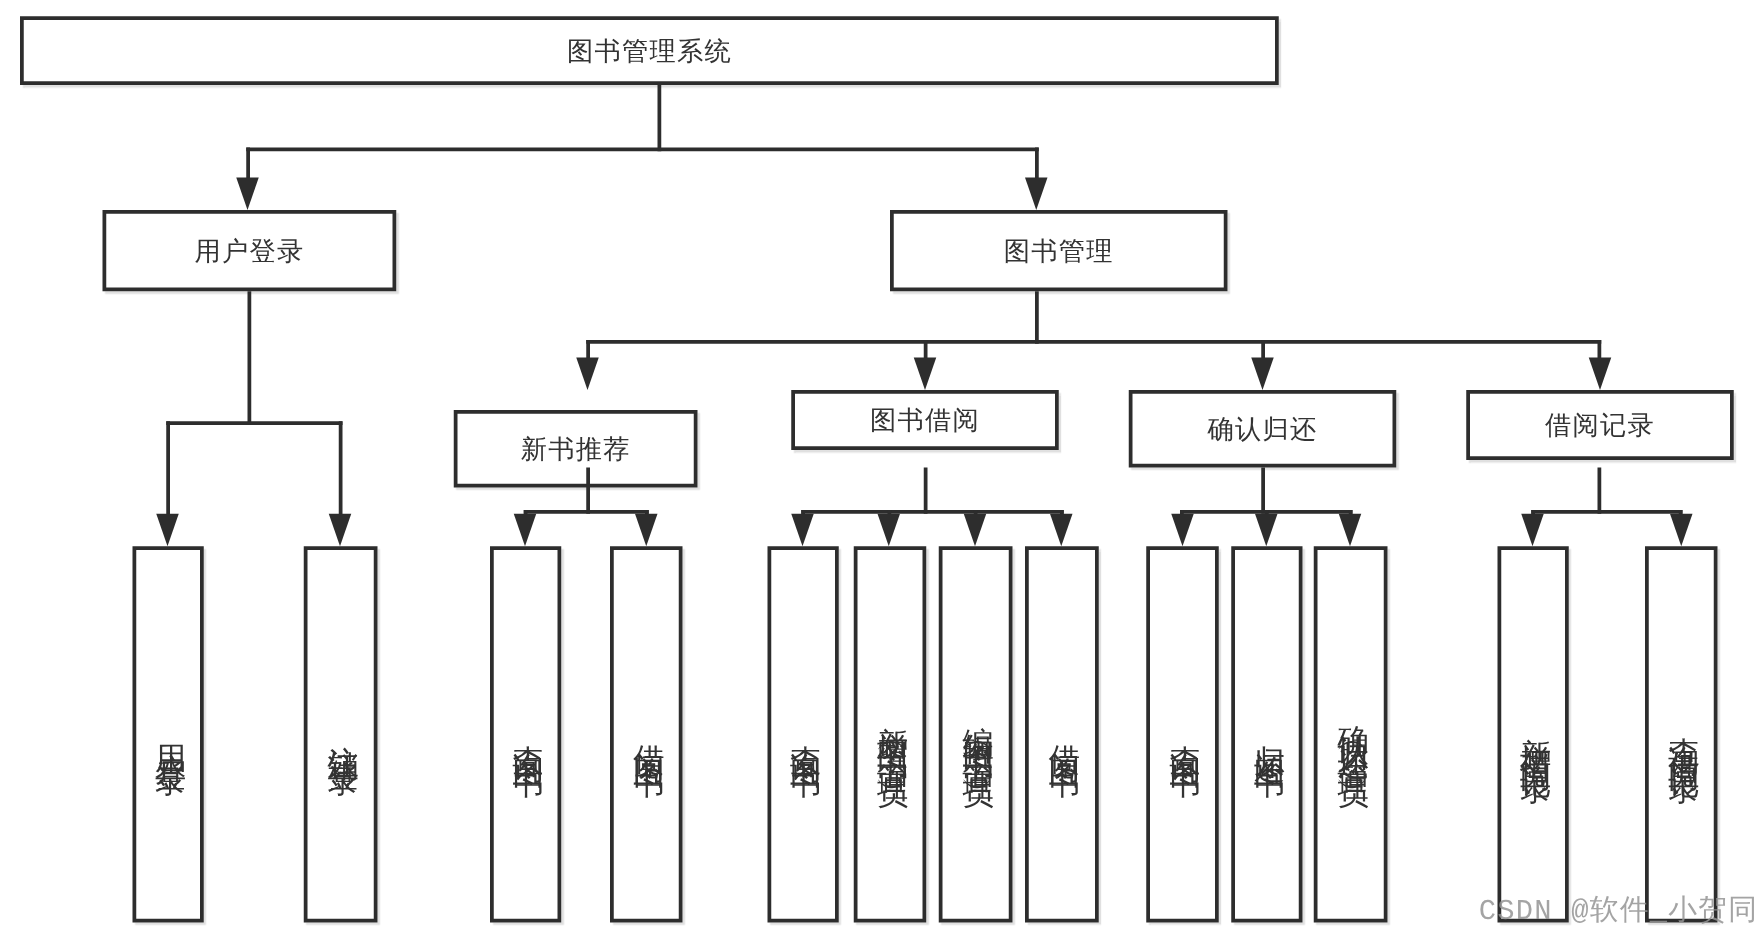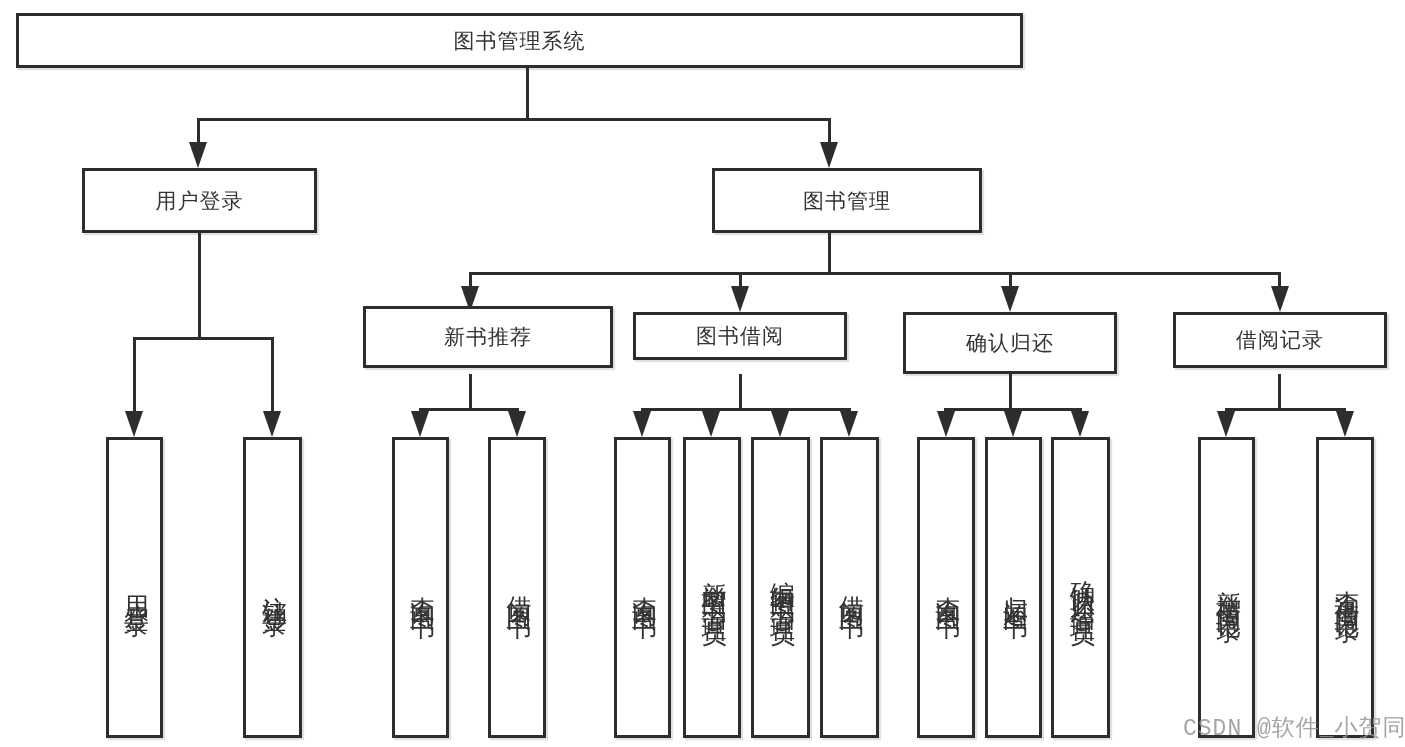--- a/index.html
+++ b/index.html
@@ -89,21 +89,21 @@
   <div class="hline" style="left:469px; top:272px; width:812px;"></div>
   <div class="vline" style="left:469px; top:272px; height:18px;"></div>
   <div class="arrow" style="left:461px; top:286px;"></div>
   <div class="vline" style="left:739px; top:272px; height:18px;"></div>
   <div class="arrow" style="left:731px; top:286px;"></div>
   <div class="vline" style="left:1009px; top:272px; height:18px;"></div>
   <div class="arrow" style="left:1001px; top:286px;"></div>
   <div class="vline" style="left:1278px; top:272px; height:18px;"></div>
   <div class="arrow" style="left:1271px; top:286px;"></div>
 
-  <div class="node" style="left:363px; top:306px; width:250px; height:62px;">新书推荐</div>
+  <div class="node" style="left:363px; top:328px; width:195px; height:62px;">新书推荐</div>
   <div class="node" style="left:633px; top:312px; width:214px; height:48px;">图书借阅</div>
   <div class="node" style="left:903px; top:312px; width:214px; height:62px;">确认归还</div>
   <div class="node" style="left:1173px; top:312px; width:214px; height:56px;">借阅记录</div>
 
   <div class="vline" style="left:469px; top:374px; height:37px;"></div>
   <div class="hline" style="left:419px; top:408px; width:100px;"></div>
   <div class="vline" style="left:419px; top:408px; height:8px;"></div>
   <div class="arrow" style="left:411px; top:411px;"></div>
   <div class="vline" style="left:516px; top:408px; height:8px;"></div>
   <div class="arrow" style="left:508px; top:411px;"></div>

